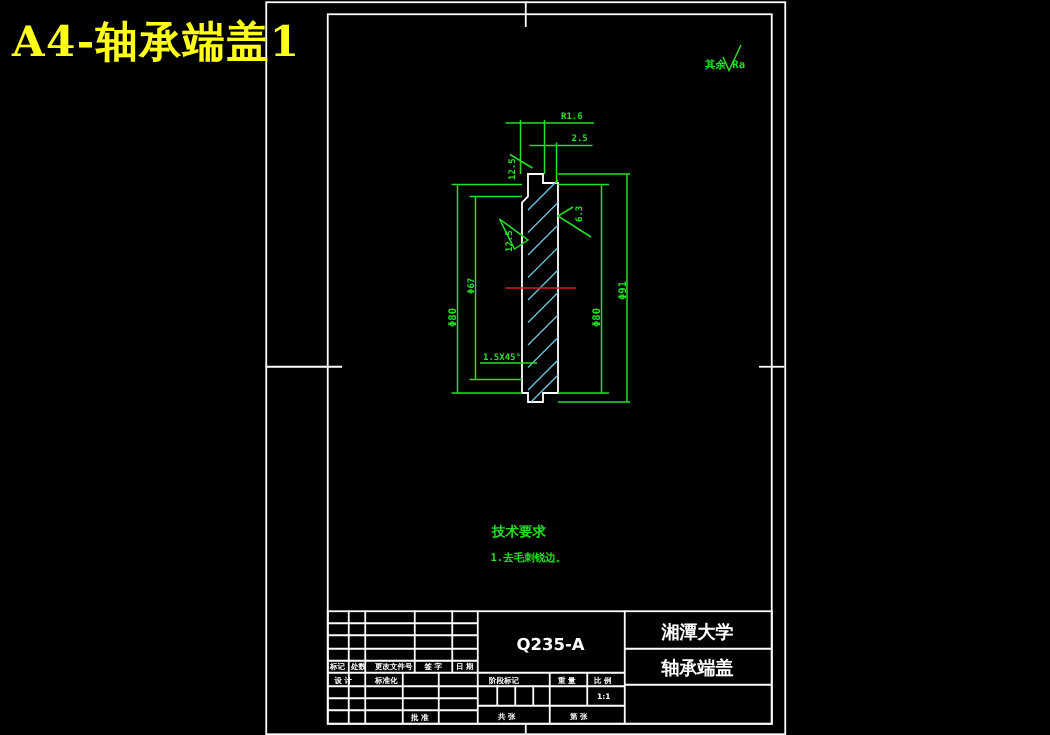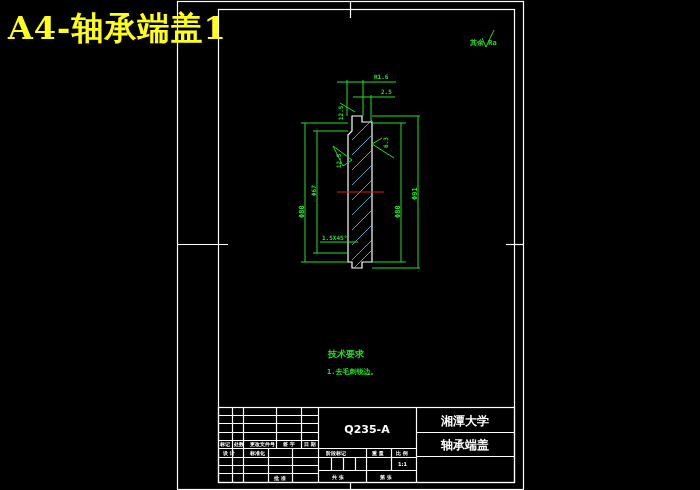--- a/index.html
+++ b/index.html
@@ -1,20 +1,20 @@
 <!DOCTYPE html>
 <html><head>
 <meta charset="utf-8">
 <style>
   html, body { margin: 0; padding: 0; background: #000; }
   body { width: 700px; height: 490px; position: relative; overflow: hidden; font-family: "DejaVu Sans", sans-serif; }
   .title-overlay {
     position: absolute; left: 8px; top: 6px;
     color: #ffff1a; font-family: "DejaVu Serif", serif; font-weight: bold;
-    font-size: 32px; letter-spacing: 1px; line-height: 44px; white-space: nowrap;
+    font-size: 28px; letter-spacing: 1px; line-height: 44px; white-space: nowrap;
     z-index: 5;
   }
   svg { position: absolute; left: 0; top: 0; }
   .w { stroke: #ffffff; fill: none; stroke-width: 1.2; }
   .g { stroke: #22e022; fill: none; stroke-width: 1; }
   .c { stroke: #6ec8e8; fill: none; stroke-width: 0.8; }
   .r { stroke: #d02020; fill: none; stroke-width: 1; }
   .gt { fill: #22e022; font-family: "DejaVu Sans Mono", monospace; font-weight: bold; }
   .wt { fill: #ffffff; font-family: "DejaVu Sans", sans-serif; font-weight: bold; }
 </style>

